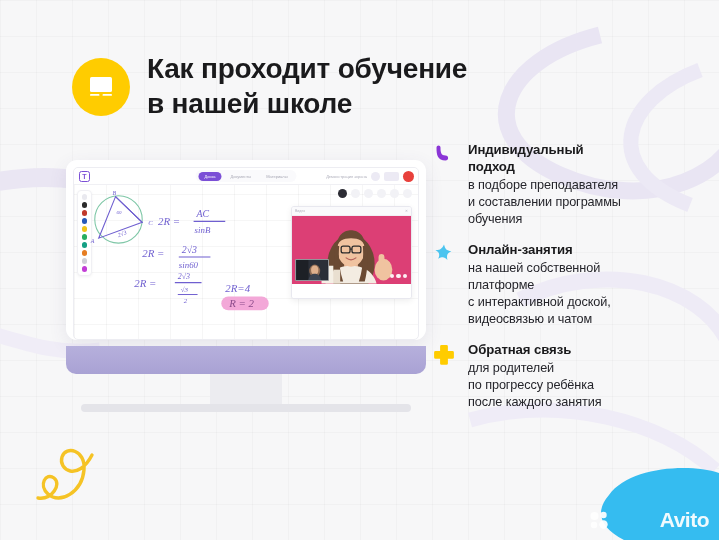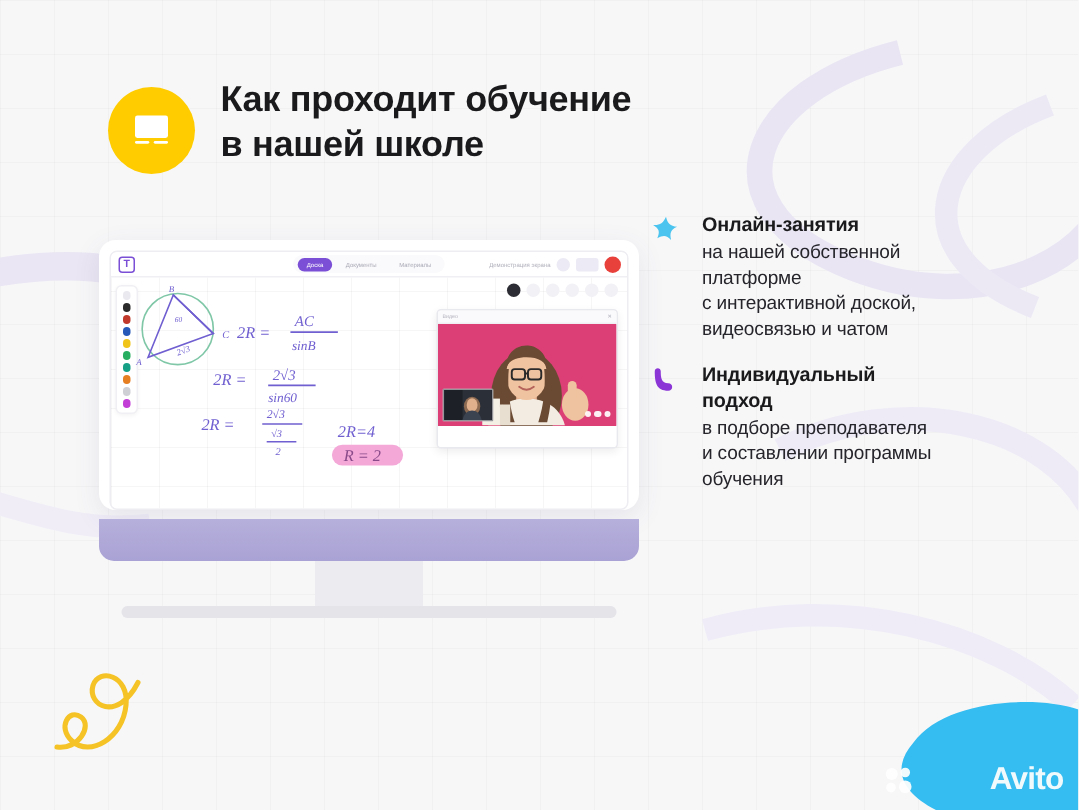--- a/index.html
+++ b/index.html
@@ -43,21 +43,21 @@
     height: 58px;
     border-radius: 50%;
     background: #fc0;
     display: flex;
     align-items: center;
     justify-content: center;
     flex: none;
     margin-top: 6px;
   }
   .header-title {
-    font-size: 24px;
+    font-size: 28px;
     font-weight: bold;
     line-height: 1.24;
     color: #1a1a1c;
     letter-spacing: -0.2px;
     white-space: pre-line;
   }
 
   
   .monitor { position: absolute; left: 66px; top: 160px; width: 360px; }
   .monitor-body {
@@ -371,47 +371,60 @@
   <div class="monitor-chin"></div>
   <div class="monitor-neck"></div>
   <div class="monitor-base"></div>
 </div>
 
 <div class="bullets">
 
   <div class="bullet">
     <div class="bullet-icon">
       <svg width="24" height="24" viewBox="0 0 24 24">
+        <path d="M4.5 4.5 C 4.5 1.8 8.5 1.8 8.5 4.5 C 8.5 9 9 12.5 13.5 12.5 C 17 12.5 17 17.5 13.5 17.5 C 5.5 17.5 4.5 12 4.5 4.5 Z" fill="#8b35d6"></path>
+      </svg>
+    </div>
+    <div>
+      <div class="bullet-title">Индивидуальный
+подход</div>
+      <div class="bullet-body">в подборе преподавателя
+и составлении программы
+обучения</div>
+    </div>
+  </div>
+
+  <div class="bullet">
+    <div class="bullet-icon">
+      <svg width="24" height="24" viewBox="0 0 24 24">
         <path d="M12 1.5 C13.2 6.2 14.6 7.6 19.4 8.2 C15.2 10.2 14.4 12 15.4 17 C12.4 13.8 10.4 13.6 6.2 15.8 C8 11.4 7.6 9.6 3.4 7 C8.2 7.2 9.8 6 12 1.5 Z" fill="#4bc4ef"></path>
       </svg>
     </div>
     <div>
       <div class="bullet-title">Онлайн-занятия</div>
       <div class="bullet-body">на нашей собственной
 платформе
 с интерактивной доской,
 видеосвязью и чатом</div>
     </div>
   </div>
 
   <div class="bullet">
     <div class="bullet-icon">
       <svg width="24" height="24" viewBox="0 0 24 24">
-        <path d="M4.5 4.5 C 4.5 1.8 8.5 1.8 8.5 4.5 C 8.5 9 9 12.5 13.5 12.5 C 17 12.5 17 17.5 13.5 17.5 C 5.5 17.5 4.5 12 4.5 4.5 Z" fill="#8b35d6"></path>
+        <path d="M9.5 2 h5 a1.4 1.4 0 0 1 1.4 1.4 V8 h4.6 a1.4 1.4 0 0 1 1.4 1.4 v5 a1.4 1.4 0 0 1 -1.4 1.4 H15.9 v4.6 a1.4 1.4 0 0 1 -1.4 1.4 h-5 a1.4 1.4 0 0 1 -1.4 -1.4 V15.8 H3.5 a1.4 1.4 0 0 1 -1.4 -1.4 v-5 A1.4 1.4 0 0 1 3.5 8 H8.1 V3.4 A1.4 1.4 0 0 1 9.5 2 Z" fill="#ffcc00"></path>
       </svg>
     </div>
     <div>
-      <div class="bullet-title">Индивидуальный
-подход</div>
-      <div class="bullet-body">в подборе преподавателя
-и составлении программы
-обучения</div>
+      <div class="bullet-title">Обратная связь</div>
+      <div class="bullet-body">для родителей
+по прогрессу ребёнка
+после каждого занятия</div>
     </div>
   </div>
-
 
 </div>
 
 <svg style="position:absolute;right:0;bottom:0;width:130px;height:85px" viewBox="0 0 130 85">
   <path d="M20 40 C 40 12, 100 8, 130 18 L130 85 L35 85 C 10 72, 6 56, 20 40 Z" fill="#35bcf0"></path>
 </svg>
 <div class="avito">
   <svg width="20" height="20" viewBox="0 0 20 20">
     <circle cx="5.5" cy="6" r="4" fill="#fff"></circle>
     <circle cx="14.5" cy="5" r="3.2" fill="#fff"></circle>

